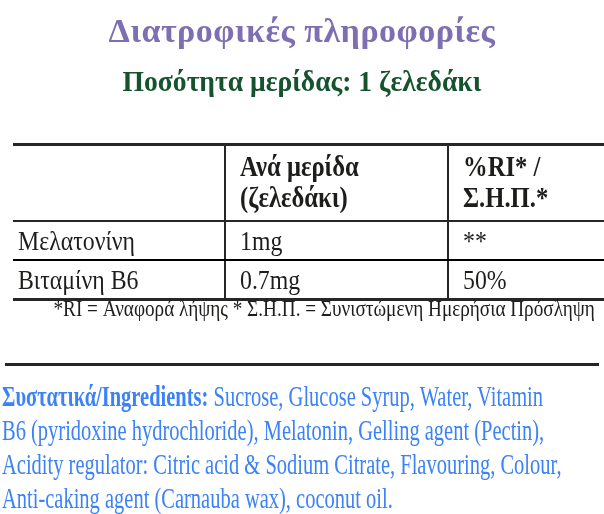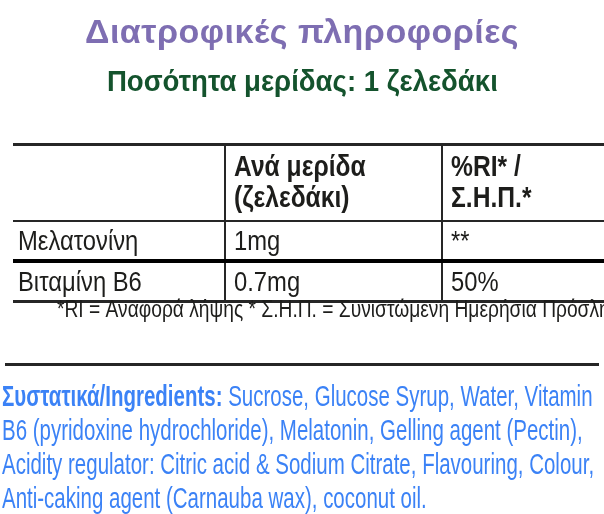--- a/index.html
+++ b/index.html
@@ -1,21 +1,21 @@
 <!DOCTYPE html>
 <html><head>
 <meta charset="utf-8">
 <style>
   html, body { margin: 0; padding: 0; background: #ffffff; }
   .label {
     position: relative;
     width: 604px;
     height: 514px;
     background: #ffffff;
-    font-family: Liberation Sans, sans-serif;
+    font-family: Liberation Serif, serif;
     color: #1d1d1b;
     overflow: hidden;
     border-radius: 14px;
   }
   
   .title {
     position: absolute;
     top: 12px; left: 0;
     width: 604px;
     text-align: center;
@@ -57,24 +57,24 @@
   .nutri-table td + td { border-left: 2px solid #262626; }
   .nutri-table thead td {
     border-bottom: 2px solid #262626;
     vertical-align: top;
     height: 69px;
     font-weight: bold;
     font-size: 29px;
     line-height: 31px;
     padding-top: 5px;
   }
-  .nutri-table tbody tr:first-child td { border-bottom: 4px solid #000000; margin-top: 24px; }
+  .nutri-table tbody tr:first-child td { border-bottom: 2px solid #000000; margin-top: 24px; }
   .nutri-table tbody td { height: 37px; font-size: 28px; }
   .nutri-table .c1 { padding-left: 5px; }
-  .nutri-table .c2, .nutri-table .c3 { padding-left: 8px; }
+  .nutri-table .c2, .nutri-table .c3 { padding-left: 14px; }
   .cond {
     display: inline-block;
     white-space: nowrap;
     transform: scaleX(0.85);
     transform-origin: 0 50%;
   }
   
   .footnotes {
     position: absolute;
     top: 294px; left: 0;

